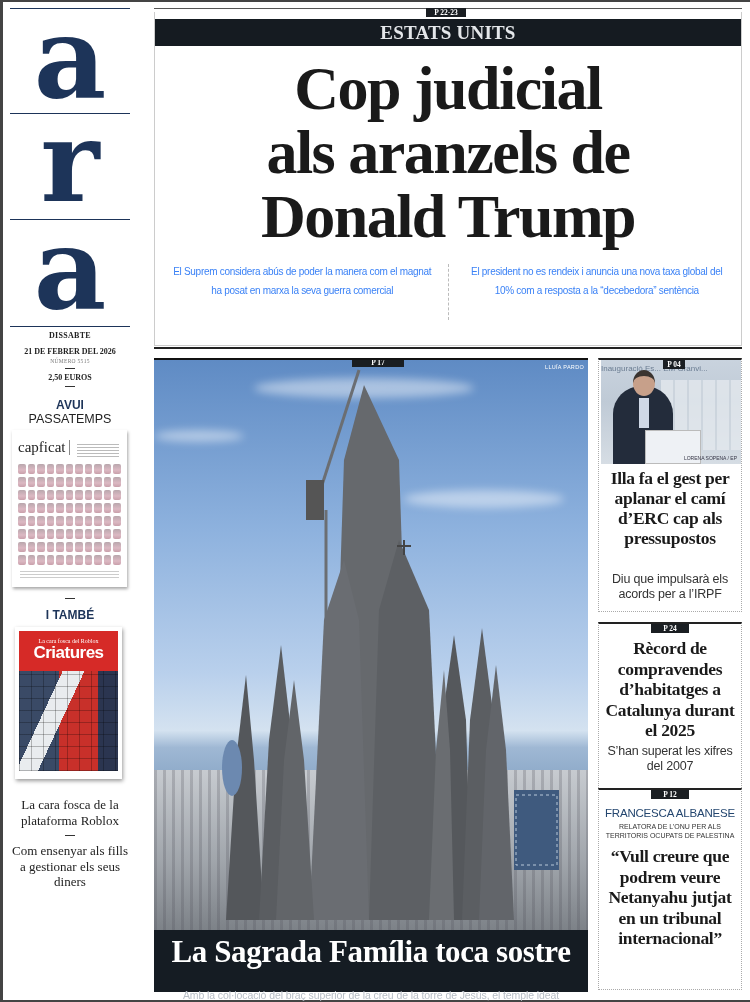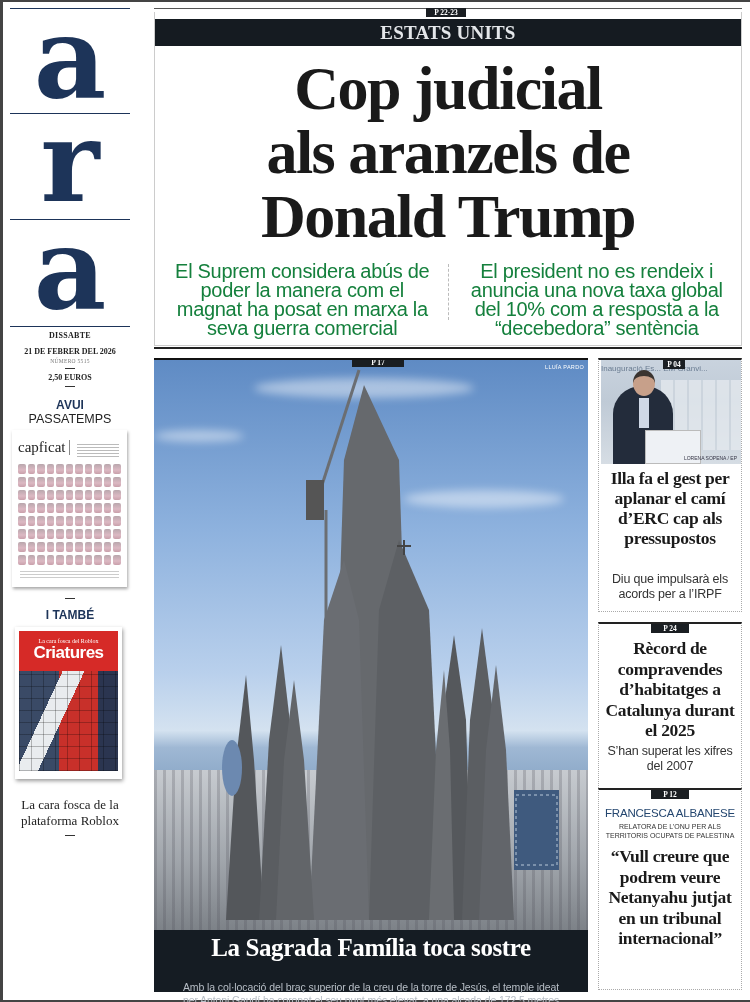--- a/index.html
+++ b/index.html
@@ -46,37 +46,37 @@
   .side-teasers { position: absolute; left: 0; top: 797px; width: 120px; text-align: center; font-family: "Liberation Serif", serif; font-size: 13px; line-height: 1.2; color: #222; }
   .side-teasers .dash { margin: 7px auto; }
 
   
   .top-rule { position: absolute; left: 154px; top: 8px; width: 588px; height: 1px; background: #555; }
   .lead { position: absolute; left: 154px; top: 12px; width: 588px; height: 334px; border: 1px solid #ccc; border-top: none; }
   .page-tag { position: absolute; background: #1a1e22; color: #fff; font-family: "Liberation Serif", serif; font-weight: bold; font-size: 7.5px; text-align: center; line-height: 9px; padding: 0 4px; }
   .section-bar { position: absolute; left: 0; top: 7px; width: 586px; height: 27px; background: #151b21; color: #e4e7ea; text-align: center; font-family: "Liberation Serif", serif; font-weight: bold; font-size: 19px; line-height: 27px; letter-spacing: 0.2px; }
   .headline { position: absolute; left: 0; top: 44px; width: 586px; text-align: center; font-family: "Liberation Serif", serif; font-weight: bold; font-size: 62px; line-height: 64px; letter-spacing: -1.5px; color: #1a1a1a; }
   .subs { position: absolute; left: 0; top: 250px; width: 586px; display: flex; }
-  .subs .col { width: 50%; text-align: center; font-size: 20px; line-height: 19px; color: #15803d; letter-spacing: -0.3px; }
+  .subs .col { width: 50%; text-align: center; font-size: 10px; line-height: 19px; color: #3b82f6; letter-spacing: -0.3px; }
   .subs .sep { width: 1px; height: 56px; border-left: 1px dashed #bbb; margin-top: 2px; }
 
   .section-divider { position: absolute; left: 154px; top: 347px; width: 588px; height: 2px; background: #222; }
 
   
   .photo-story { position: absolute; left: 154px; top: 358px; width: 434px; height: 634px; }
   .photo-topbar { position: absolute; left: 0; top: 0; width: 434px; height: 2px; background: #111; }
   .photo { position: absolute; left: 0; top: 2px; width: 434px; height: 570px; overflow: hidden;
     background: linear-gradient(180deg, #5f8bc4 0%, #8eb2de 30%, #b9d0ec 55%, #d4e2f0 65%, #9fb8d4 68%, #8aa7c6 74%, #b5bdc6 76%, #aab0b8 100%); }
   .photo .city { position: absolute; left: 0; right: 0; bottom: 0; height: 160px; background:
       repeating-linear-gradient(90deg, rgba(80,80,90,0.25) 0 3px, transparent 3px 9px),
       linear-gradient(180deg, #c7cbd0 0%, #9ea3a9 60%, #7d8288 100%); }
   .photo .cloud { position: absolute; background: rgba(255,255,255,0.45); border-radius: 50%; filter: blur(4px); }
   .credit { position: absolute; right: 4px; top: 4px; font-size: 5.5px; color: #fff; letter-spacing: 0.3px; }
   .caption-box { position: absolute; left: 0; top: 572px; width: 434px; height: 62px; background: #151c23; text-align: center; }
-  .caption-box .h { font-family: "Liberation Serif", serif; font-weight: bold; font-size: 25px; color: #fff; padding-top: 4px; letter-spacing: -0.4px; }
+  .caption-box .h { font-family: "Liberation Serif", serif; font-weight: bold; font-size: 31px; color: #fff; padding-top: 4px; letter-spacing: -0.4px; }
   .caption-box .p { font-size: 10.5px; color: #b7bec6; line-height: 13px; margin-top: 19px; letter-spacing: -0.1px; }
 
   
   .right-col { position: absolute; left: 598px; top: 358px; width: 144px; }
   .rbox { position: absolute; left: 0; width: 144px; border: 1px dotted #aaa; border-top: 2px solid #222; background: #fff; }
   .rbox .rh { font-family: "Liberation Serif", serif; font-weight: bold; color: #1a1a1a; text-align: center; letter-spacing: -0.3px; }
   .rbox .rs { text-align: center; color: #333; letter-spacing: -0.2px; }
   .illa-photo { position: absolute; left: 2px; top: 0; width: 140px; height: 104px; overflow: hidden;
     background: linear-gradient(180deg, #c9d3de 0%, #bfcad6 40%, #d6dde4 100%); }
   .illa-photo .bg-txt { position: absolute; left: 0; top: 4px; font-size: 8px; color: #6b7d92; line-height: 10px; }
@@ -223,20 +223,21 @@
     <div class="sub">La cara fosca del Roblox</div>
     <div class="big">Criatures</div>
   </div>
   <div class="art"></div>
 </div>
 
 <div class="left" style="pointer-events:none">
   <div class="side-teasers">
     <div>La cara fosca de la plataforma Roblox</div>
     <div class="dash"></div>
+    <div>Com ensenyar als fills a gestionar els seus diners</div>
   </div>
 </div>
 
 <div class="top-rule"></div>
 <div class="lead">
   <div class="page-tag" style="left:271px;top:-4px;width:40px;">P 22-23</div>
   <div class="section-bar">ESTATS UNITS</div>
   <div class="headline">
     <div>Cop judicial</div>
     <div>als aranzels de</div>

